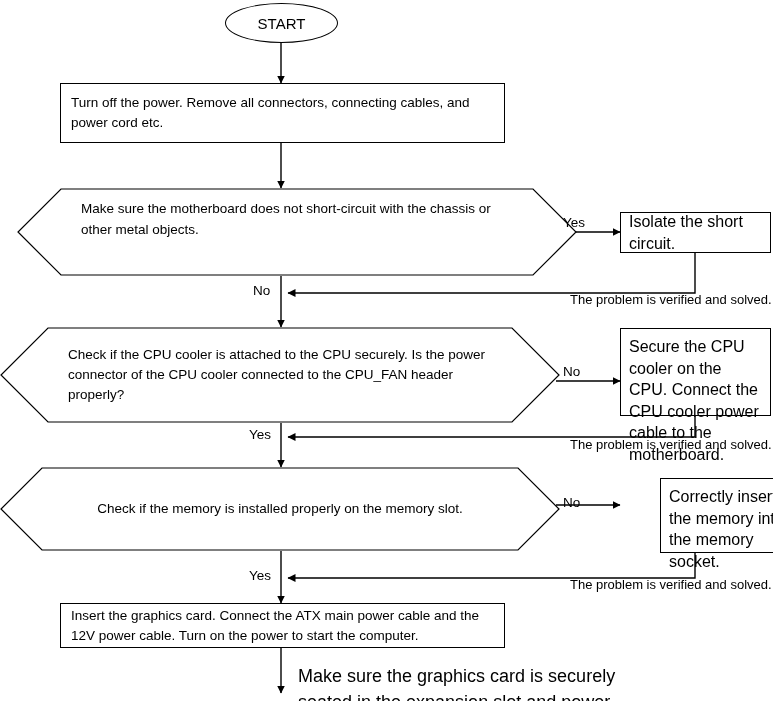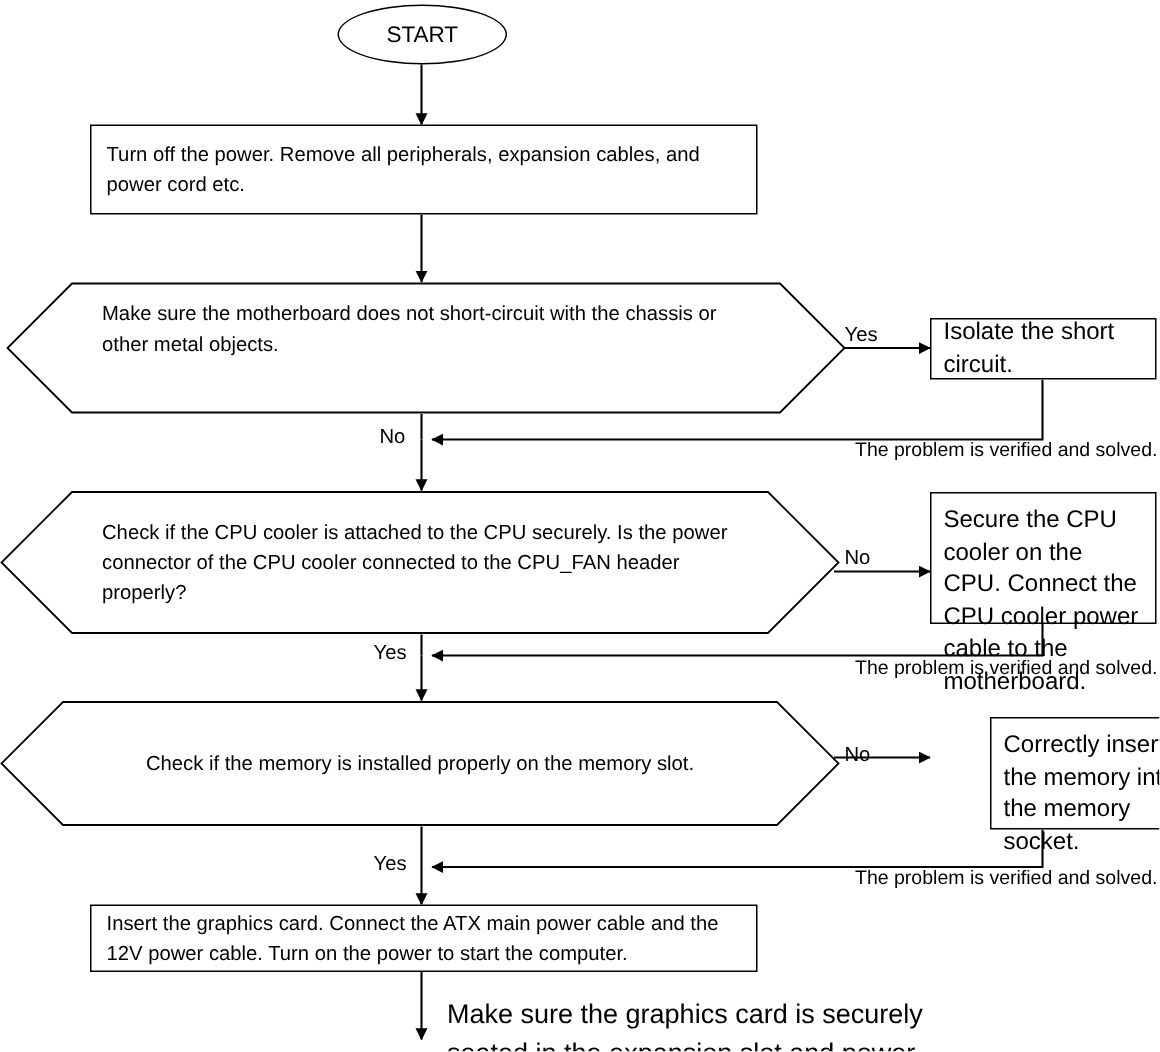--- a/index.html
+++ b/index.html
@@ -138,24 +138,24 @@
     <line x1="281" y1="578" x2="281" y2="603" stroke="#000" stroke-width="1.4" marker-end="url(#arrow)"></line>
 
     <line x1="281" y1="648" x2="281" y2="693" stroke="#000" stroke-width="1.4" marker-end="url(#arrow)"></line>
   </svg>
 
   <div class="node oval" style="left:225px; top:3px; width:113px; height:40px;">
     <span>START</span>
   </div>
 
   <div class="node rect" style="left:60px; top:83px; width:445px; height:60px;">
-    <span>Turn off the power. Remove all peripherals, expansion cables, and power  cord etc.</span>
-  </div>
-
-  <div class="hexwrap" style="left:4px; top:188px; width:560px; height:63px;">
+    <span>Turn off the power. Remove all connectors, connecting cables, and power  cord etc.</span>
+  </div>
+
+  <div class="hexwrap" style="left:17px; top:188px; width:560px; height:63px;">
     <svg width="560" height="88" viewBox="0 0 560 88">
       <polygon points="44,1 516,1 559,44 516,87 44,87 1,44" fill="#ffffff" stroke="#000000" stroke-width="1.2"></polygon>
     </svg>
     <div class="hextext">Make sure the motherboard does not short-circuit with the chassis or other metal objects.</div>
   </div>
 
   <div class="node rect small" style="left:620px; top:212px; width:151px; height:41px; align-items:center;">
     <span>Isolate the short circuit.</span>
   </div>
 

